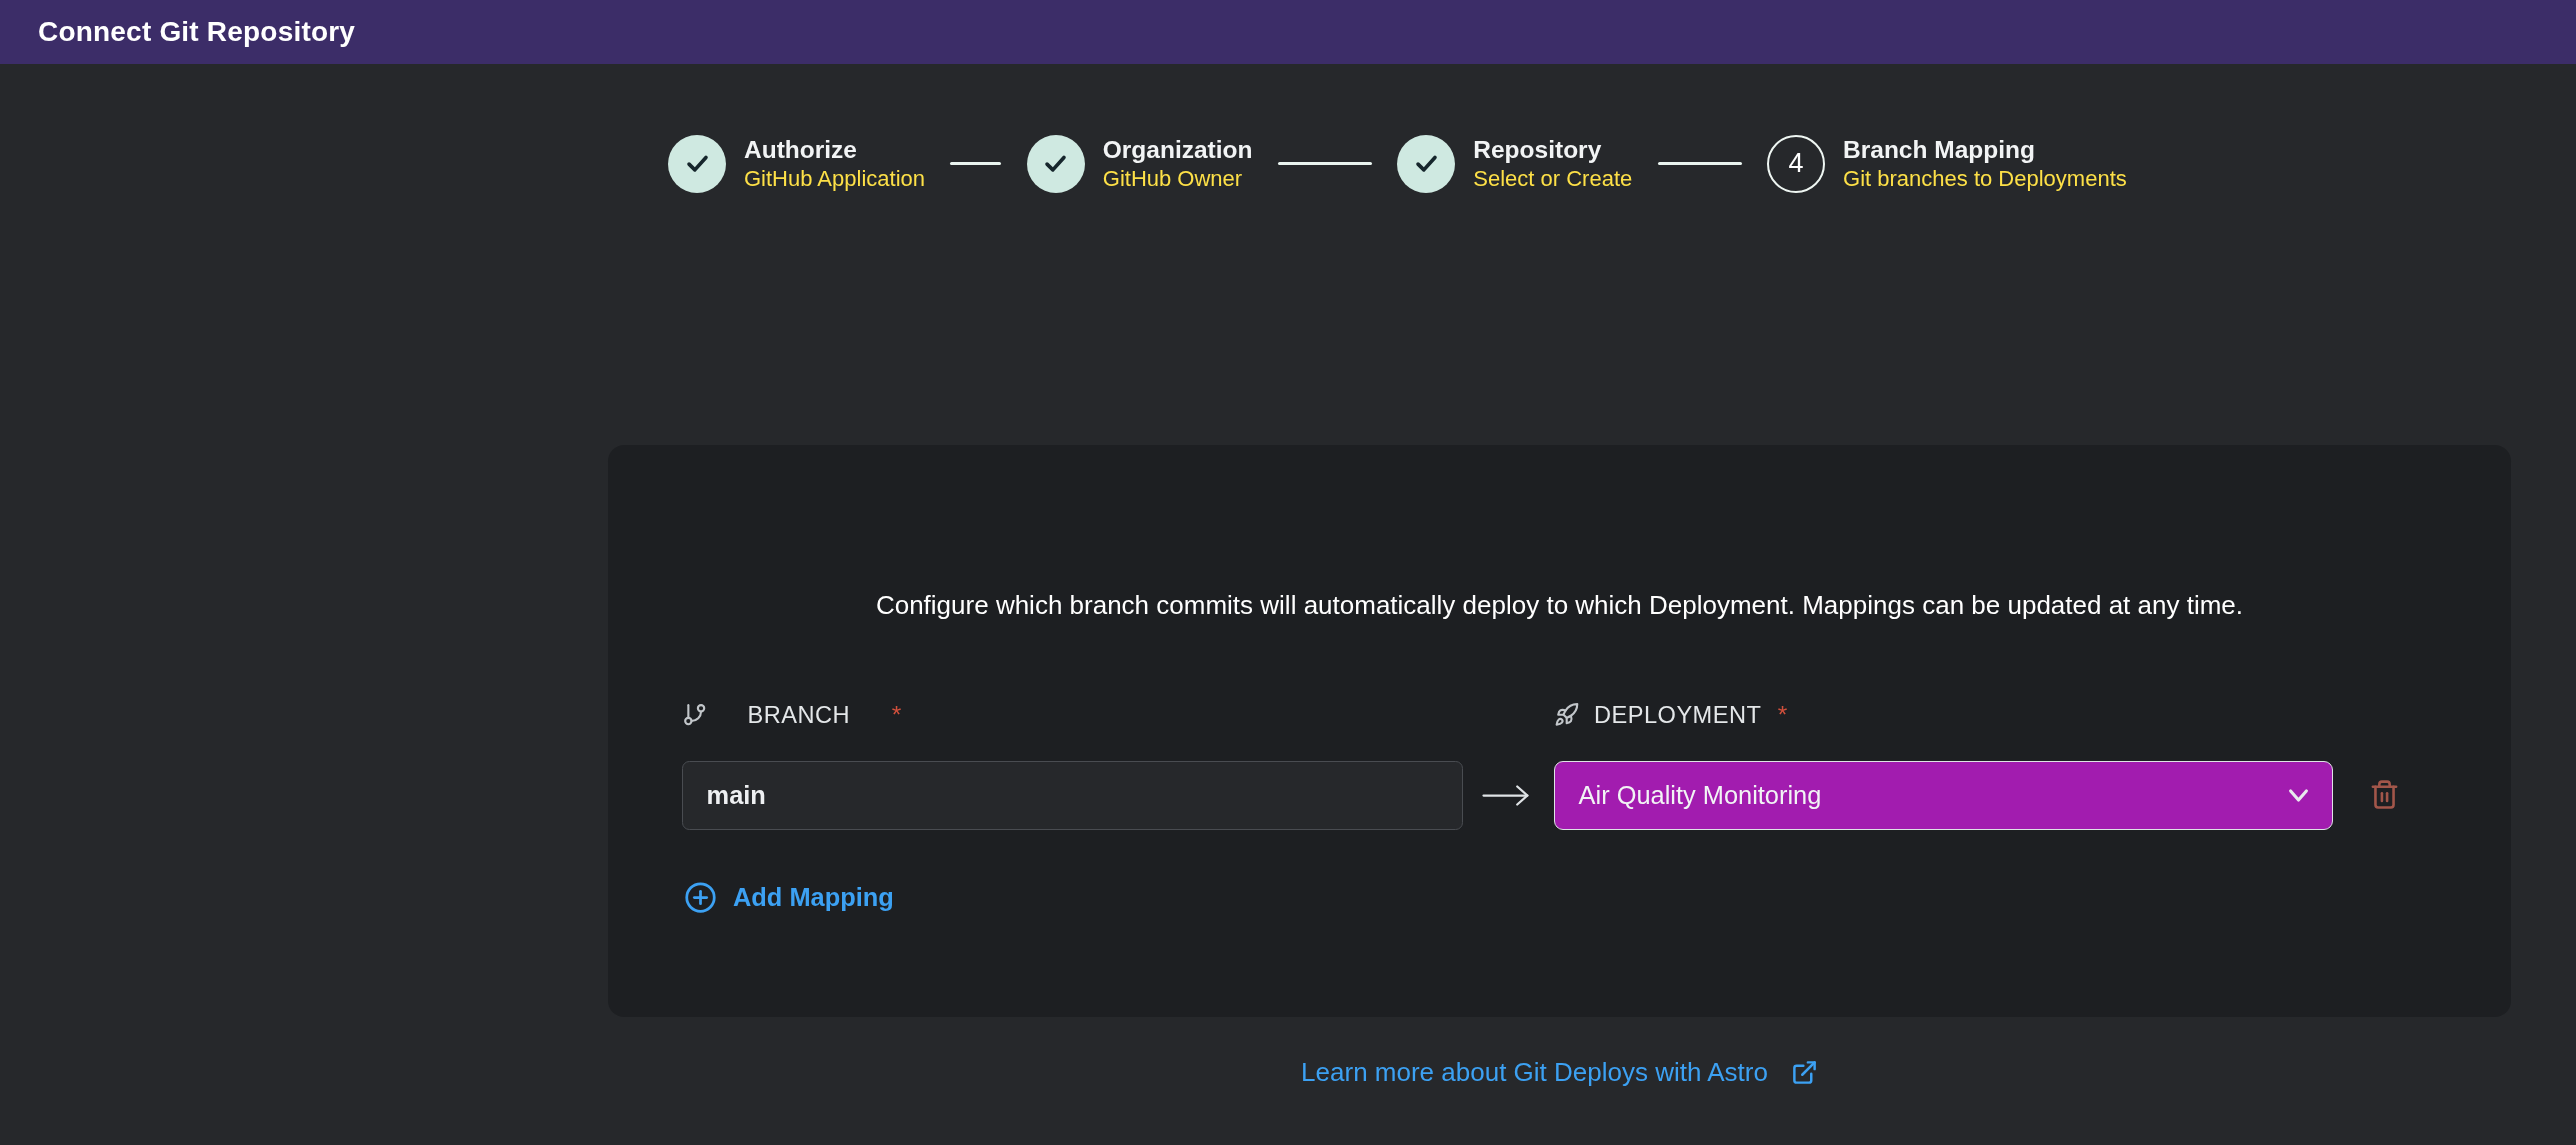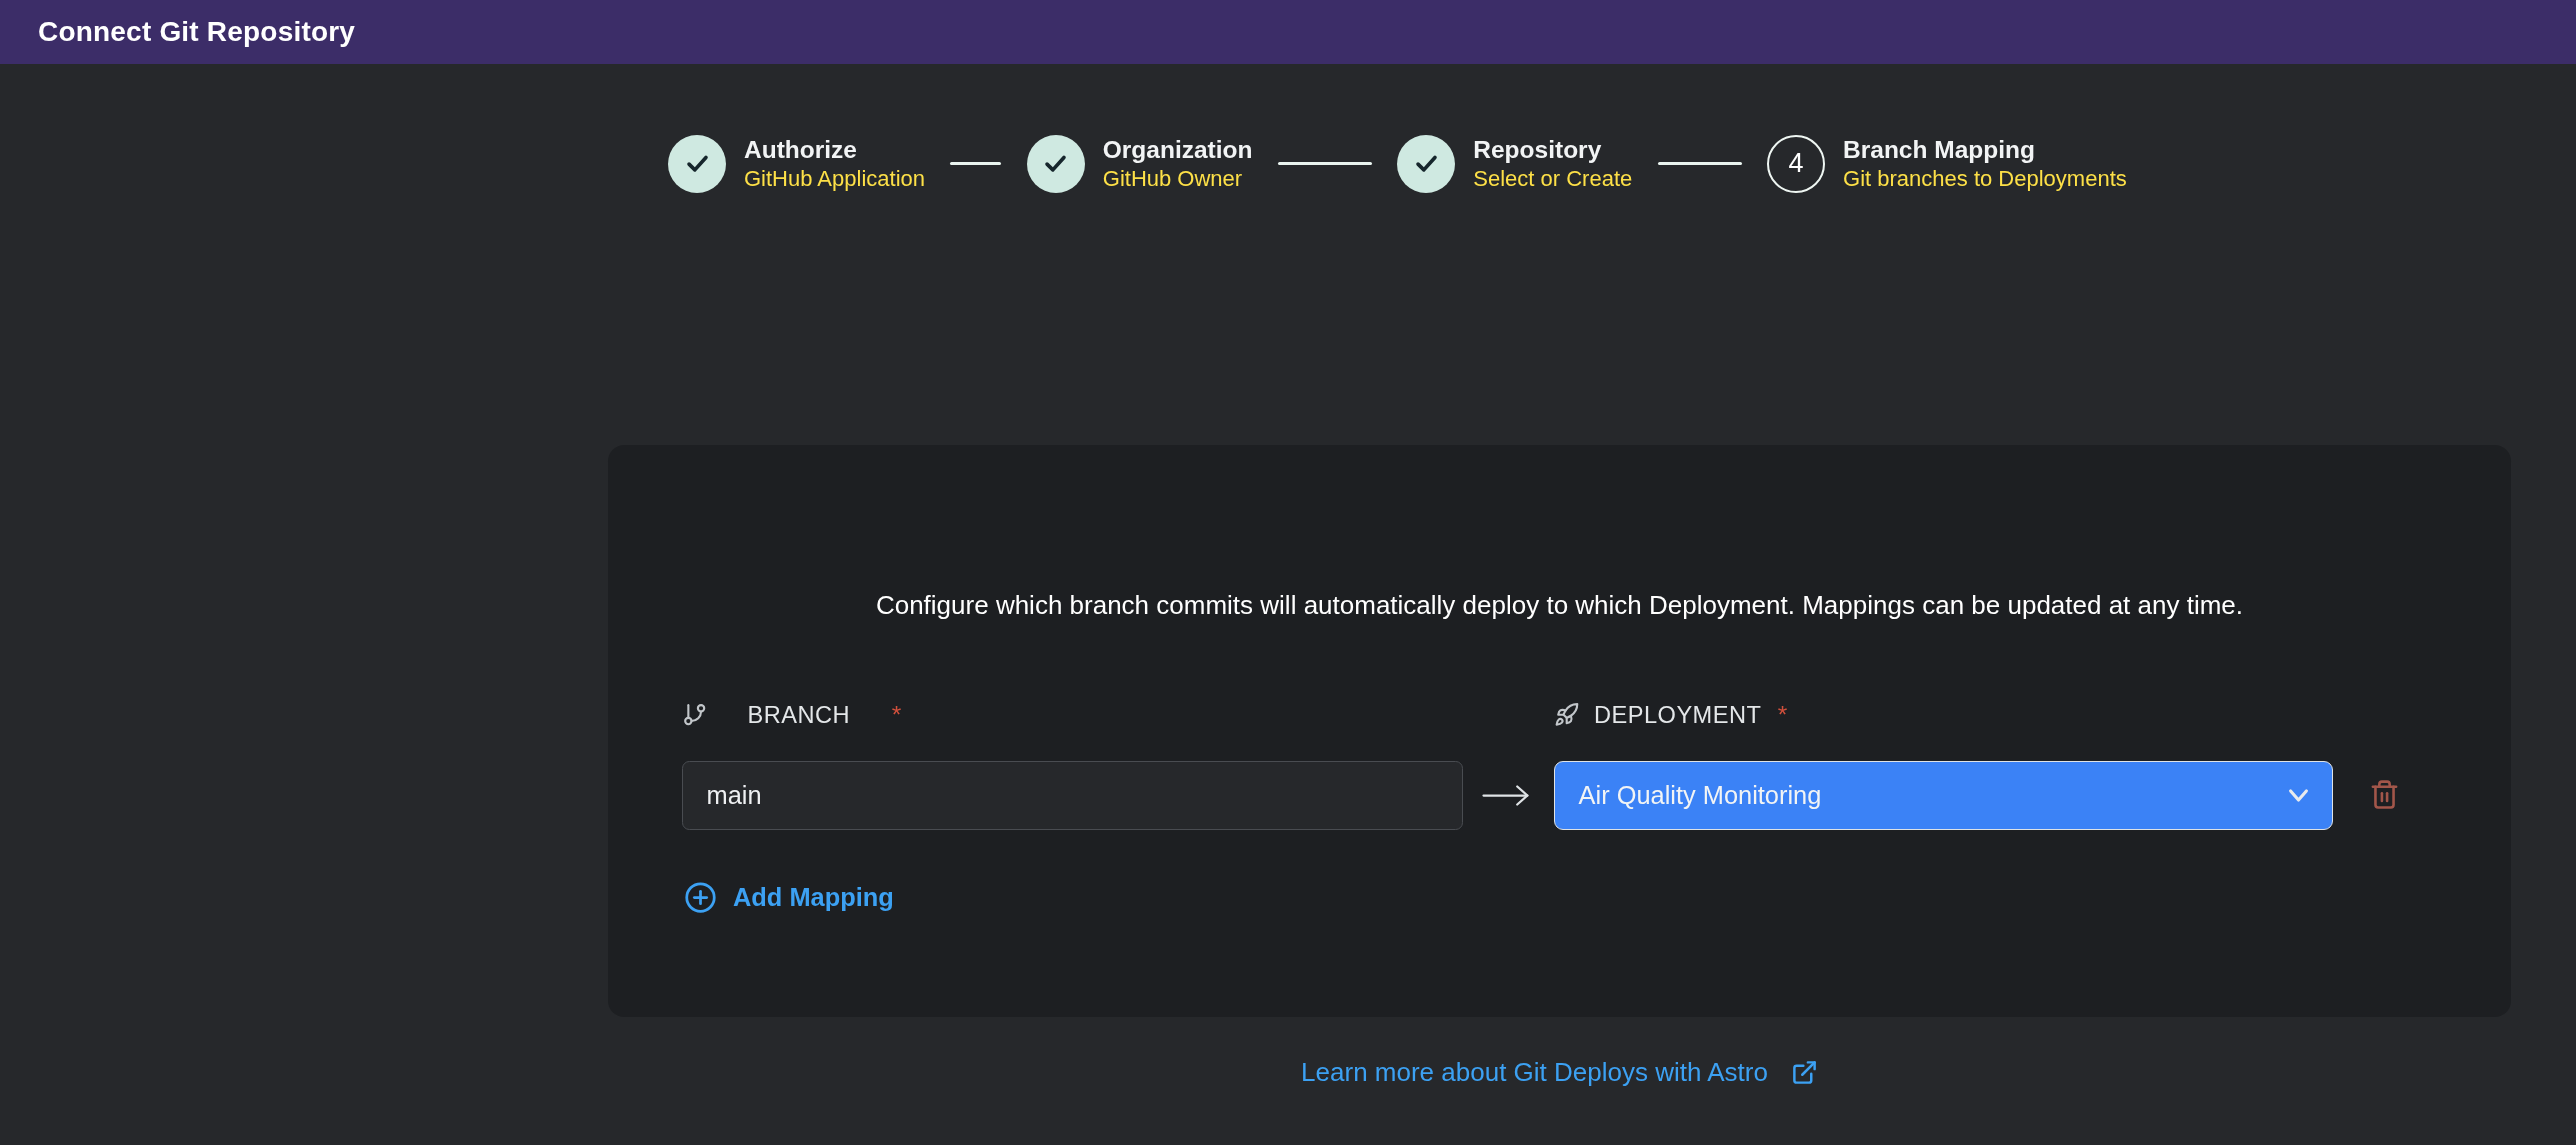--- a/index.html
+++ b/index.html
@@ -56,26 +56,26 @@
     font-size:23.6px; font-weight:500; color:#e4e7e9; letter-spacing:0.5px;
   }
   .label-branch { left:74px;gap:40px; }
   .label-deployment { left:946px; }
   .req { color:#d1503c; font-size:24.5px; margin-left:1.8px; }
 
   .text-input {
     position:absolute; left:74px; top:316px; width:781px; height:69px;
     background:#26282b; border:0.9px solid #494c51; border-radius:7.3px;
     color:#eef0f2; font-size:25.4px; padding:0 23.6px;
-    font-family:inherit; outline:none;
+    font-family:inherit; outline:none;font-weight:bold;
   }
   .arrow { position:absolute; left:871px; top:337px; }
   .select {
     position:absolute; left:946px; top:316px; width:779px; height:69px;
-    background:#3b82f6; border:1.8px solid #dfe3e6; border-radius:9px;
+    background:#a21caf; border:1.8px solid #dfe3e6; border-radius:9px;
     display:flex; align-items:center; justify-content:space-between;
     padding:0 20px 0 23.6px; cursor:pointer;
   }
   .select-value { font-size:25.4px; color:#f2f4f5; }
   .trash-btn { position:absolute; left:1761px; top:334px; cursor:pointer; background:none; border:none; }
   .add-mapping {
     position:absolute; left:76px; top:436px;
     display:flex; align-items:center; gap:16px; cursor:pointer;
     background:none; border:none;
   }

